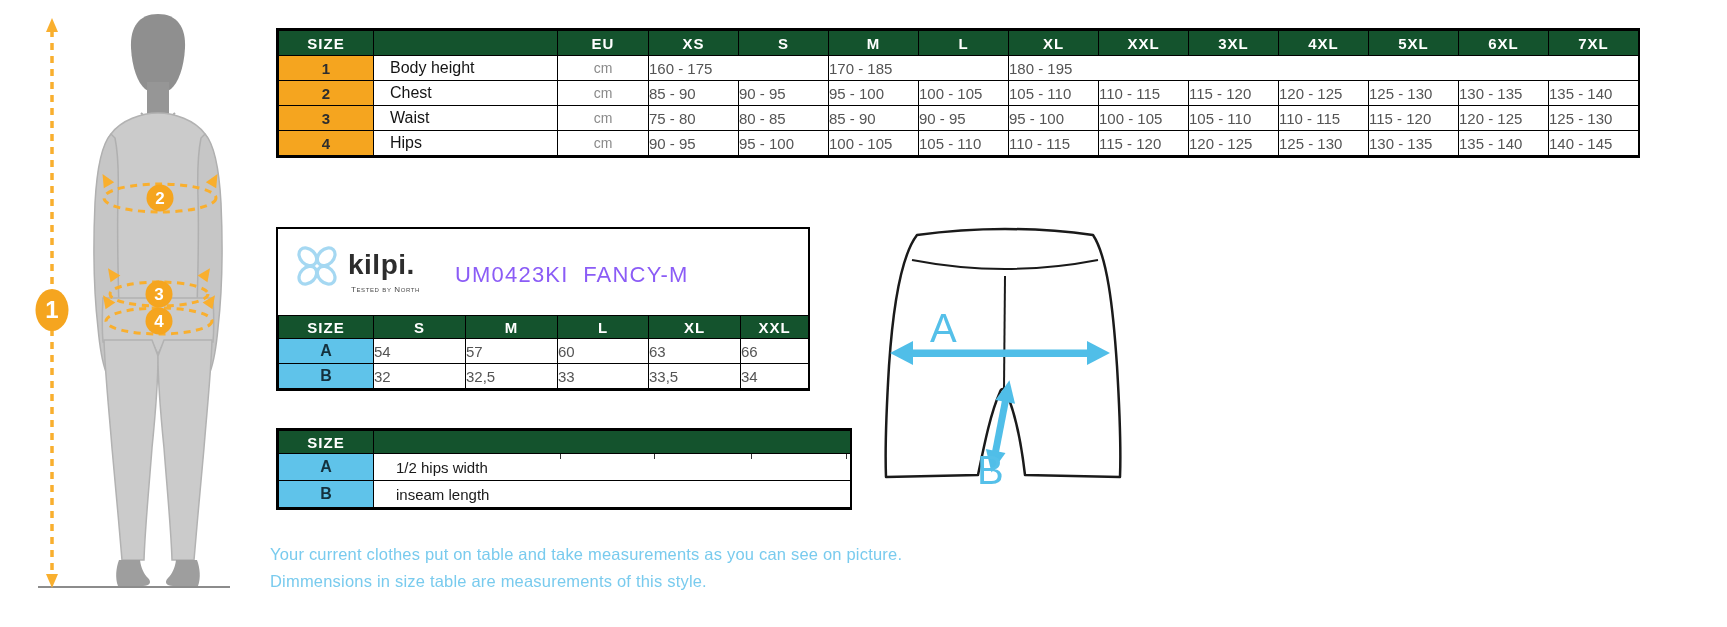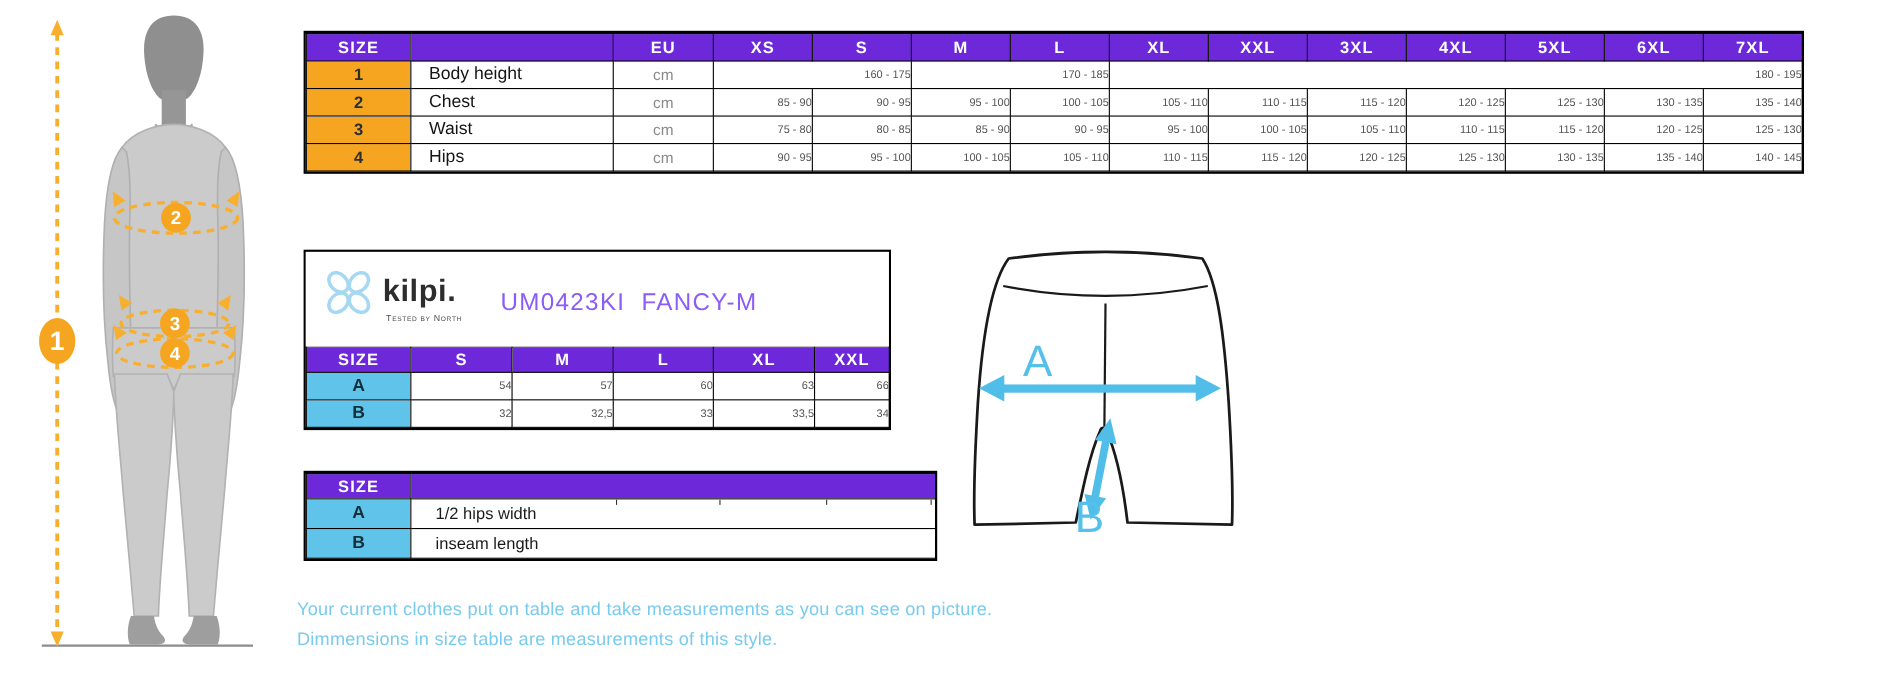--- a/index.html
+++ b/index.html
@@ -4,28 +4,28 @@
 <style>
   html,body{margin:0;padding:0;}
   body{
     width:1727px;height:627px;position:relative;overflow:hidden;
     background:#ffffff;font-family:"Liberation Sans",sans-serif;
   }
   .abs{position:absolute;}
   .frame{border:2px solid #000;background:#fff;}
   table{border-collapse:collapse;table-layout:fixed;width:100%;}
   td,th{border:1px solid #000;padding:0;overflow:hidden;white-space:nowrap;vertical-align:middle;}
-  .hd th{background:#6d28d9;color:#fff;border-color:#000;font-size:15px;font-weight:600;letter-spacing:1px;text-align:center;}
+  .hd th{background:#14532d;color:#fff;border-color:#000;font-size:15px;font-weight:600;letter-spacing:1px;text-align:center;}
   .r25{height:25px;}
   .r23{height:23px;}
   .r27{height:27px;}
   .num-cell{background:#F5A51F;font-size:15px;font-weight:600;color:#2e2e2e;text-align:center;}
   .label-cell{font-size:16px;color:#141414;text-align:left;padding-left:16px;}
   .unit-cell{font-size:14px;color:#8a8a8a;text-align:center;}
-  .val-cell{font-size:10px;color:#545454;text-align:right;}
+  .val-cell{font-size:15px;color:#545454;text-align:left;}
   .blue-cell{background:#5FC3EA;font-size:16px;font-weight:600;color:#14303d;text-align:center;}
   .desc-cell{font-size:15px;color:#1a1a1a;text-align:left;padding-left:22px;position:relative;font-weight:400;}
   .tick{position:absolute;top:0;width:1px;height:5px;background:#333;}
   .info-row{position:relative;height:86px;background:#fff;}
   .brand-text{position:absolute;left:70px;top:20px;font-size:28px;font-weight:700;color:#2d2d2d;letter-spacing:.5px;}
   .brand-tagline{position:absolute;left:73px;top:56px;font-size:8px;font-weight:400;letter-spacing:.6px;color:#4a4a4a;font-variant:small-caps;}
   .style-code{position:absolute;left:177px;top:33px;font-size:22px;color:#8b5cf6;letter-spacing:1.2px;white-space:pre;}
   .note{font-size:16.5px;color:#79CBEE;letter-spacing:.2px;}
 </style>
 </head>

